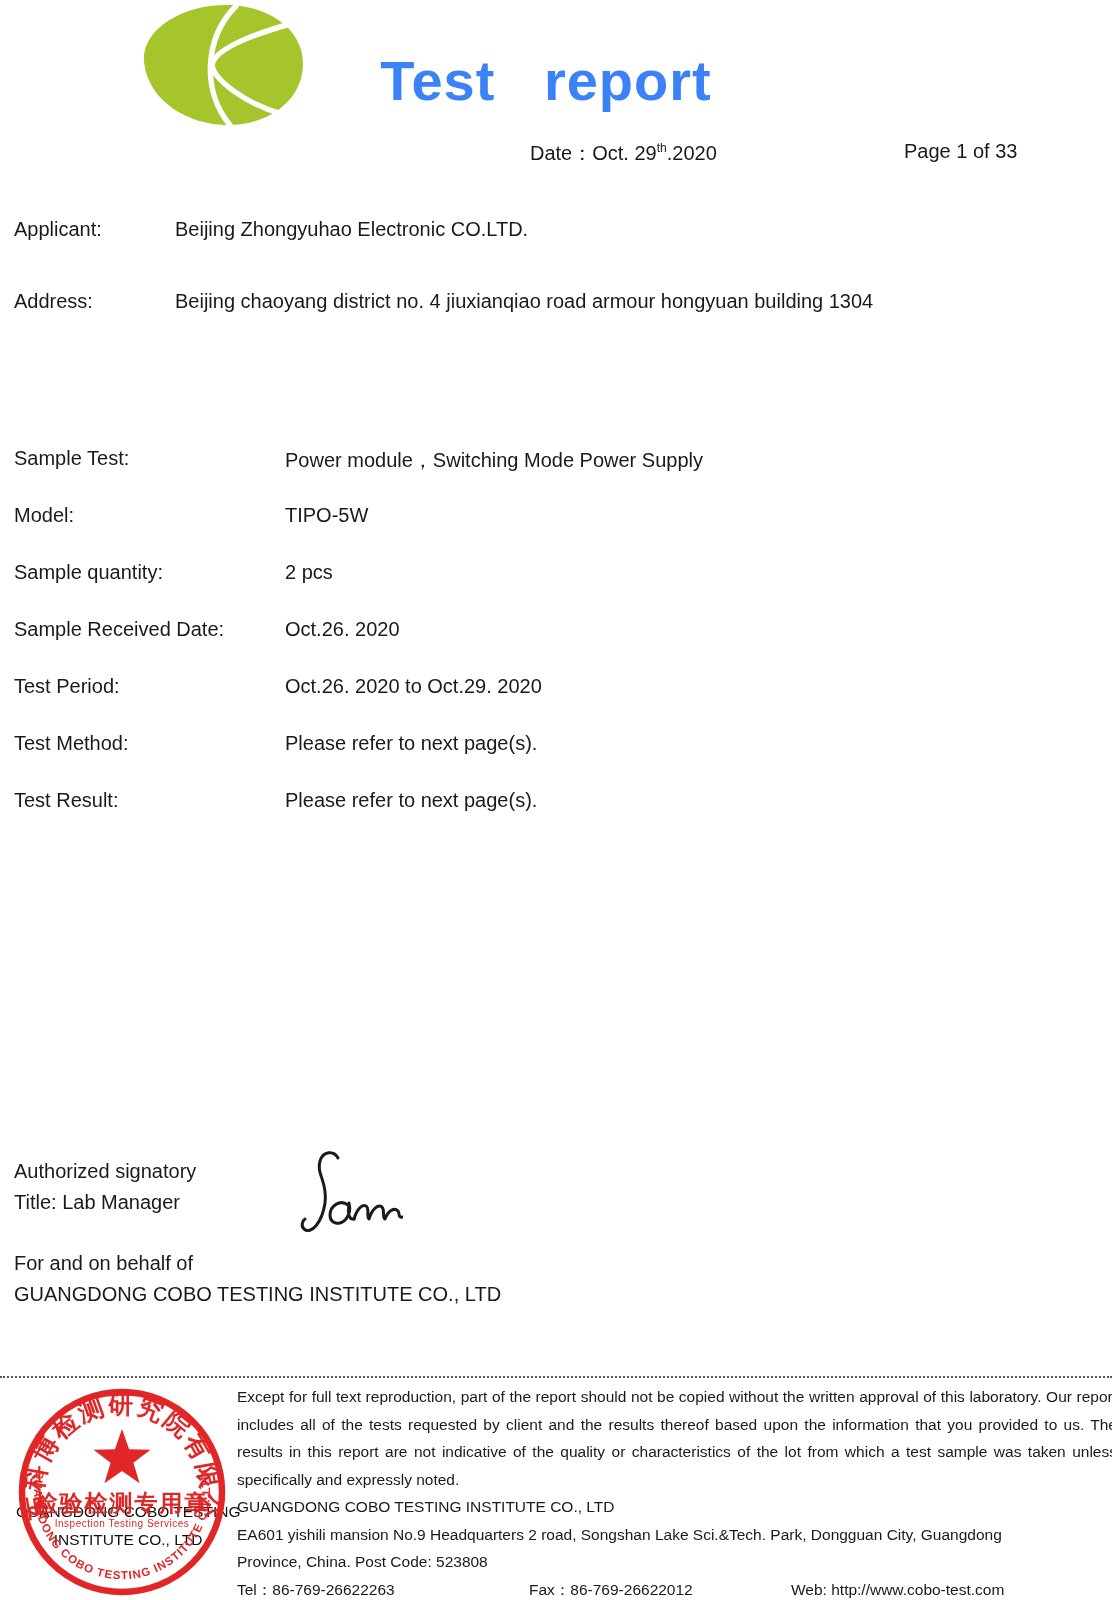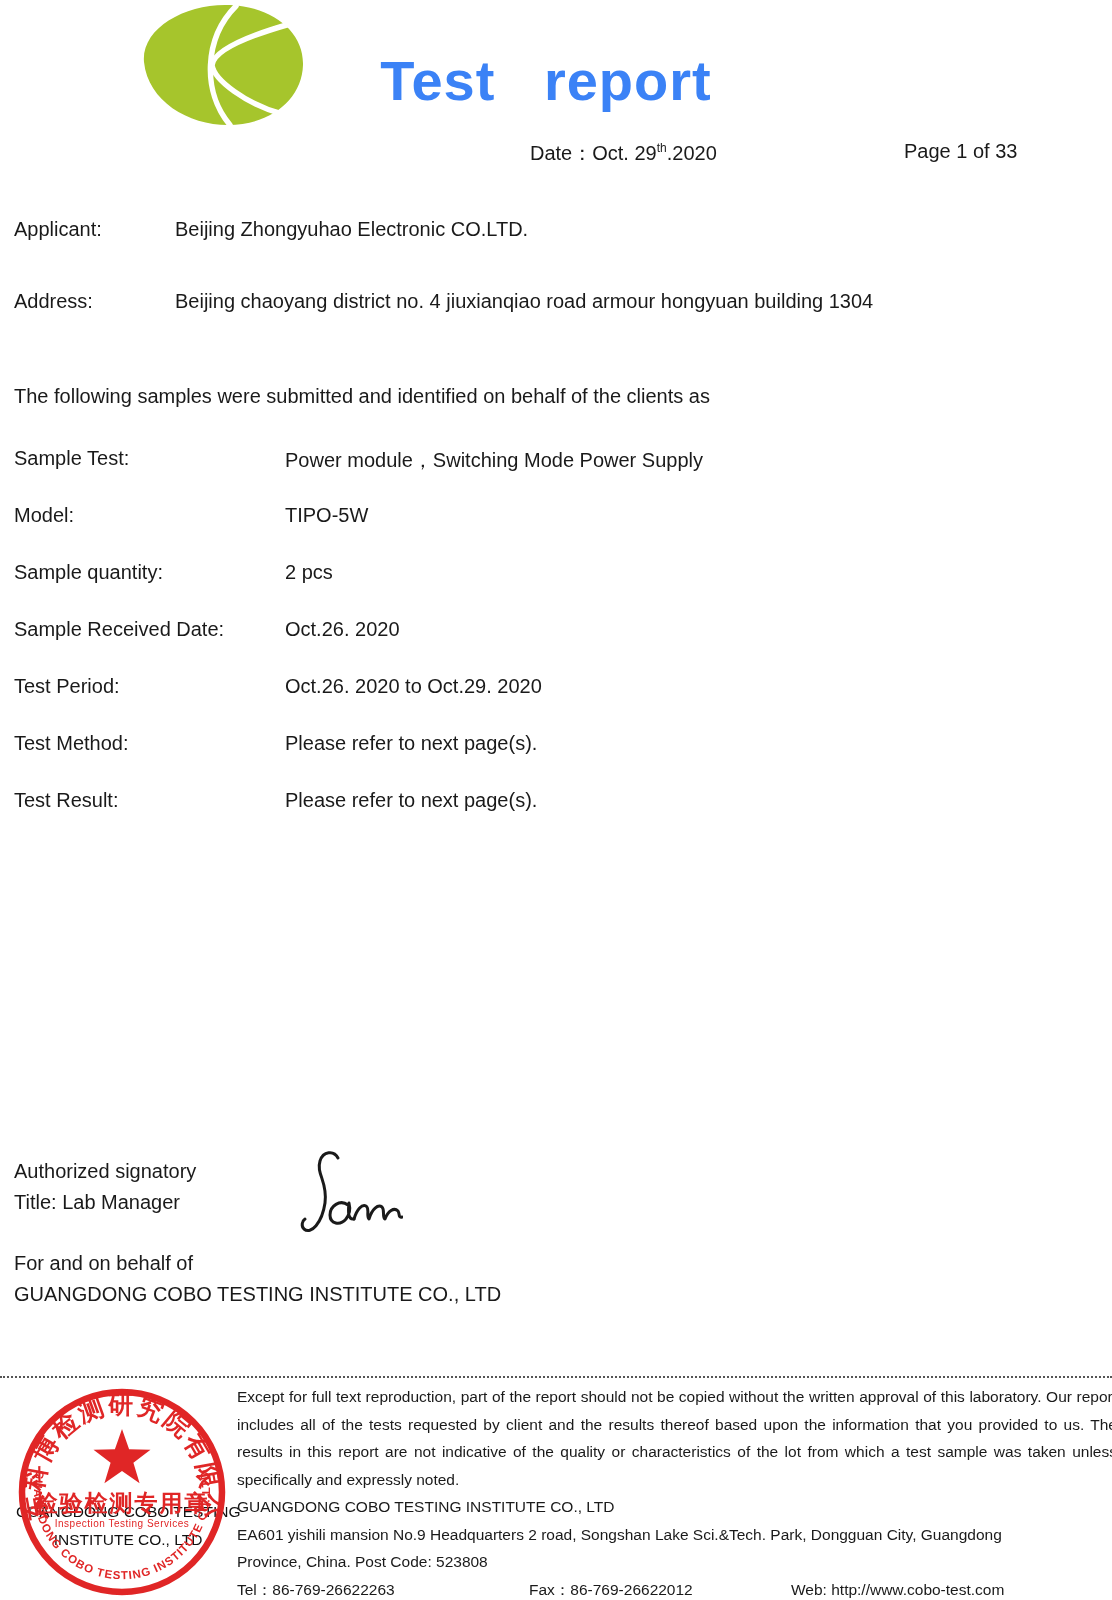--- a/index.html
+++ b/index.html
@@ -86,21 +86,20 @@
   <div class="abs meta meta-date">
     <span>Date：</span><span>Oct. 29</span><sup>th</sup><span>.2020</span>
   </div>
   <div class="abs meta meta-page">Page 1 of 33</div>
 
   <div class="abs lbl" style="top:218px">Applicant:</div>
   <div class="abs val val-narrow" style="top:218px">Beijing Zhongyuhao Electronic CO.LTD.</div>
   <div class="abs lbl" style="top:290px">Address:</div>
   <div class="abs val val-narrow" style="top:290px">Beijing chaoyang district no. 4 jiuxianqiao road armour hongyuan building 1304</div>
 
-  <div class="abs intro">The following samples were submitted and identified on behalf of the clients as</div>
 
   <div class="abs lbl" style="top:447px">Sample Test:</div>
   <div class="abs val val-wide" style="top:447px">Power module，Switching Mode Power Supply</div>
 
   <div class="abs lbl" style="top:504px">Model:</div>
   <div class="abs val val-wide" style="top:504px">TIPO-5W</div>
 
   <div class="abs lbl" style="top:561px">Sample quantity:</div>
   <div class="abs val val-wide" style="top:561px">2 pcs</div>
 

